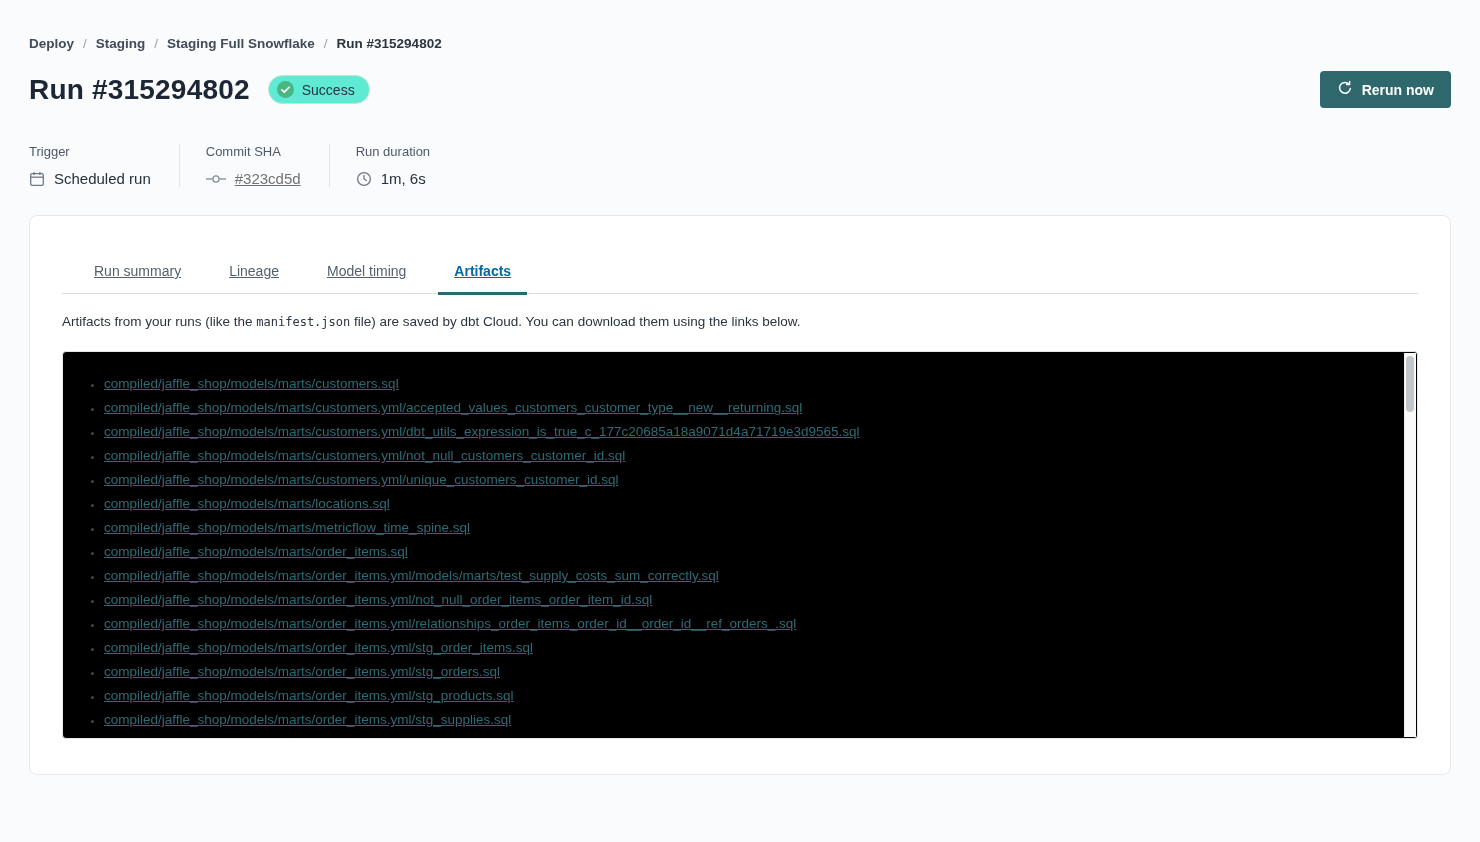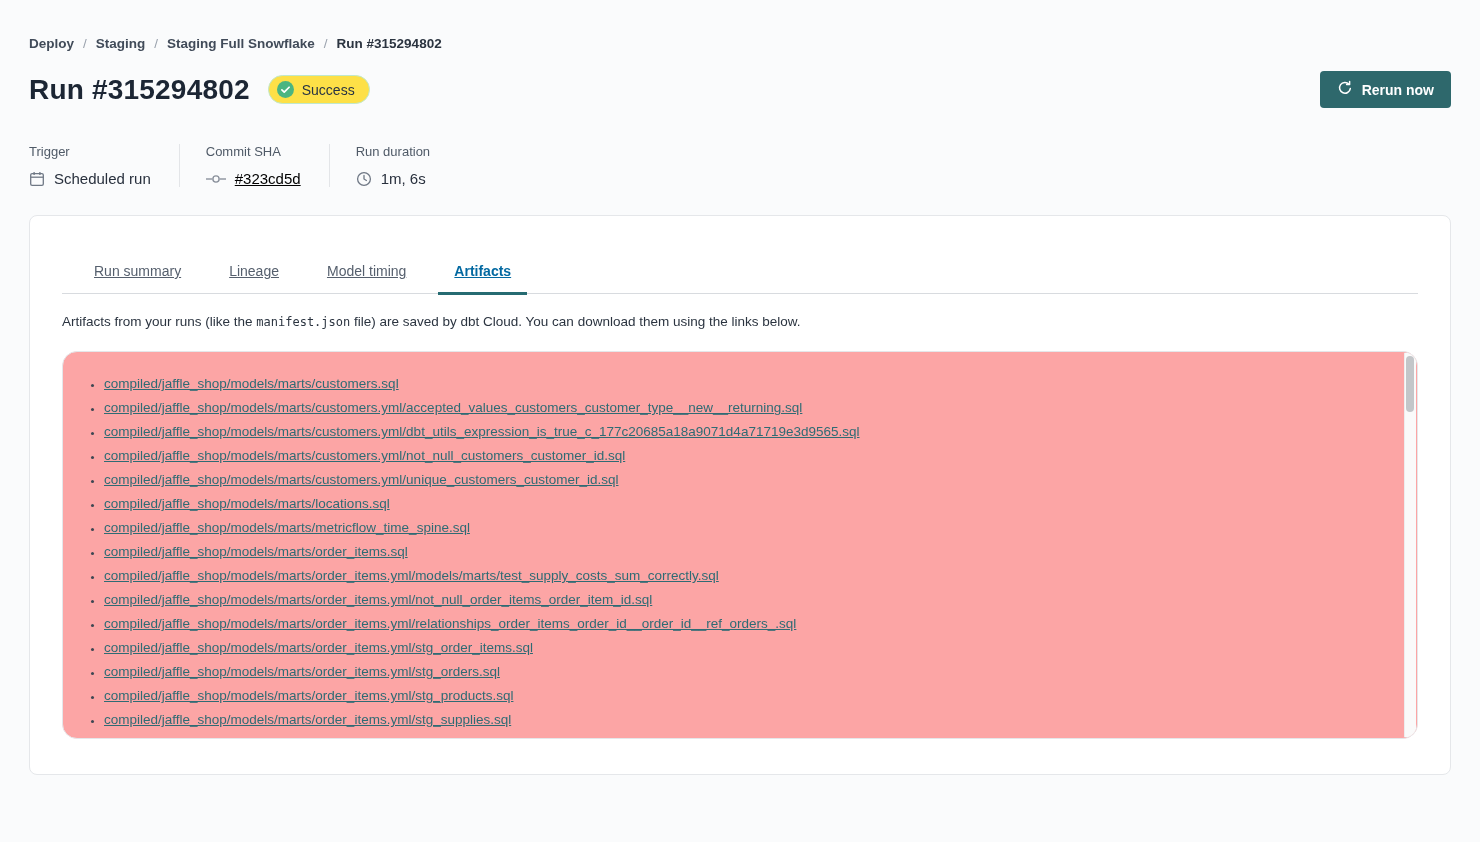--- a/index.html
+++ b/index.html
@@ -33,21 +33,21 @@
     display: flex;
     align-items: center;
     justify-content: space-between;
   }
   .title-group { display: flex; align-items: center; gap: 18px; }
   h1 { font-size: 28px; line-height: 34px; font-weight: 700; color: #1c2634; letter-spacing: 0.2px; }
   .status-badge {
     display: inline-flex;
     align-items: center;
     gap: 8px;
-    background: #fde047;
+    background: #5eead4;
     border: 1px solid #bfe8cd;
     border-radius: 16px;
     padding: 5px 14px 5px 8px;
     font-size: 14px;
     color: #273444;
   }
   .status-badge svg { display: block; }
 
   .rerun-btn {
     display: inline-flex;
@@ -74,21 +74,21 @@
   .info-label { font-size: 13px; color: #4f5a67; }
   .info-value {
     margin-top: 11px;
     display: flex;
     align-items: center;
     gap: 9px;
     font-size: 15px;
     color: #28303d;
   }
   .info-value svg { display: block; flex: none; }
-  .commit-link { color: #000000; text-decoration: underline; cursor: pointer; font-size: 15px; text-align: center; }
+  .commit-link { color: #737373; text-decoration: underline; cursor: pointer; font-size: 15px; text-align: center; }
 
   
   .card {
     margin-top: 28px;
     background: #ffffff;
     border: 1px solid #e5e7ea;
     border-radius: 8px;
     height: 560px;
     overflow: hidden;
   }
@@ -127,24 +127,24 @@
     font-family: "DejaVu Sans Mono", monospace;
     font-size: 12px;
     color: #2b3440;
   }
 
   
   .file-box {
     position: relative;
     margin: 19px 32px 0 32px;
     border: 1px solid #e5e7ea;
-    border-radius: 15px;
+    border-radius: 4px;
     height: 388px;
     overflow: hidden;
-    background: #fca5a5;
+    background: #000000;
   }
   .file-list {
     list-style: disc;
     padding: 20px 30px 0 41px;
   }
   .file-list li {
     line-height: 24px;
     font-size: 13.5px;
     color: #3d4752;
   }

